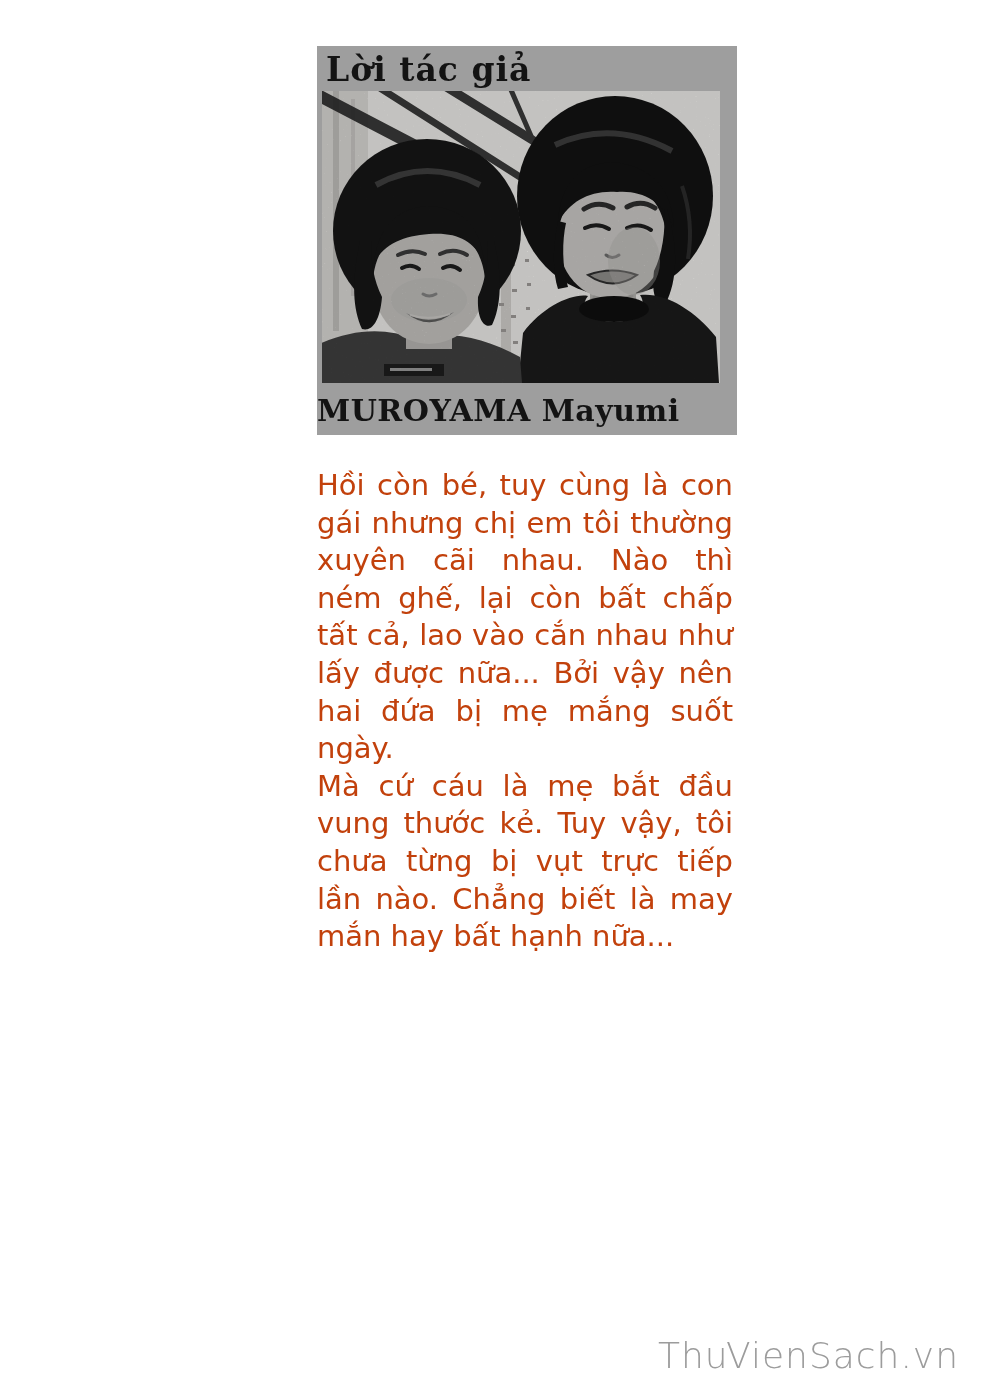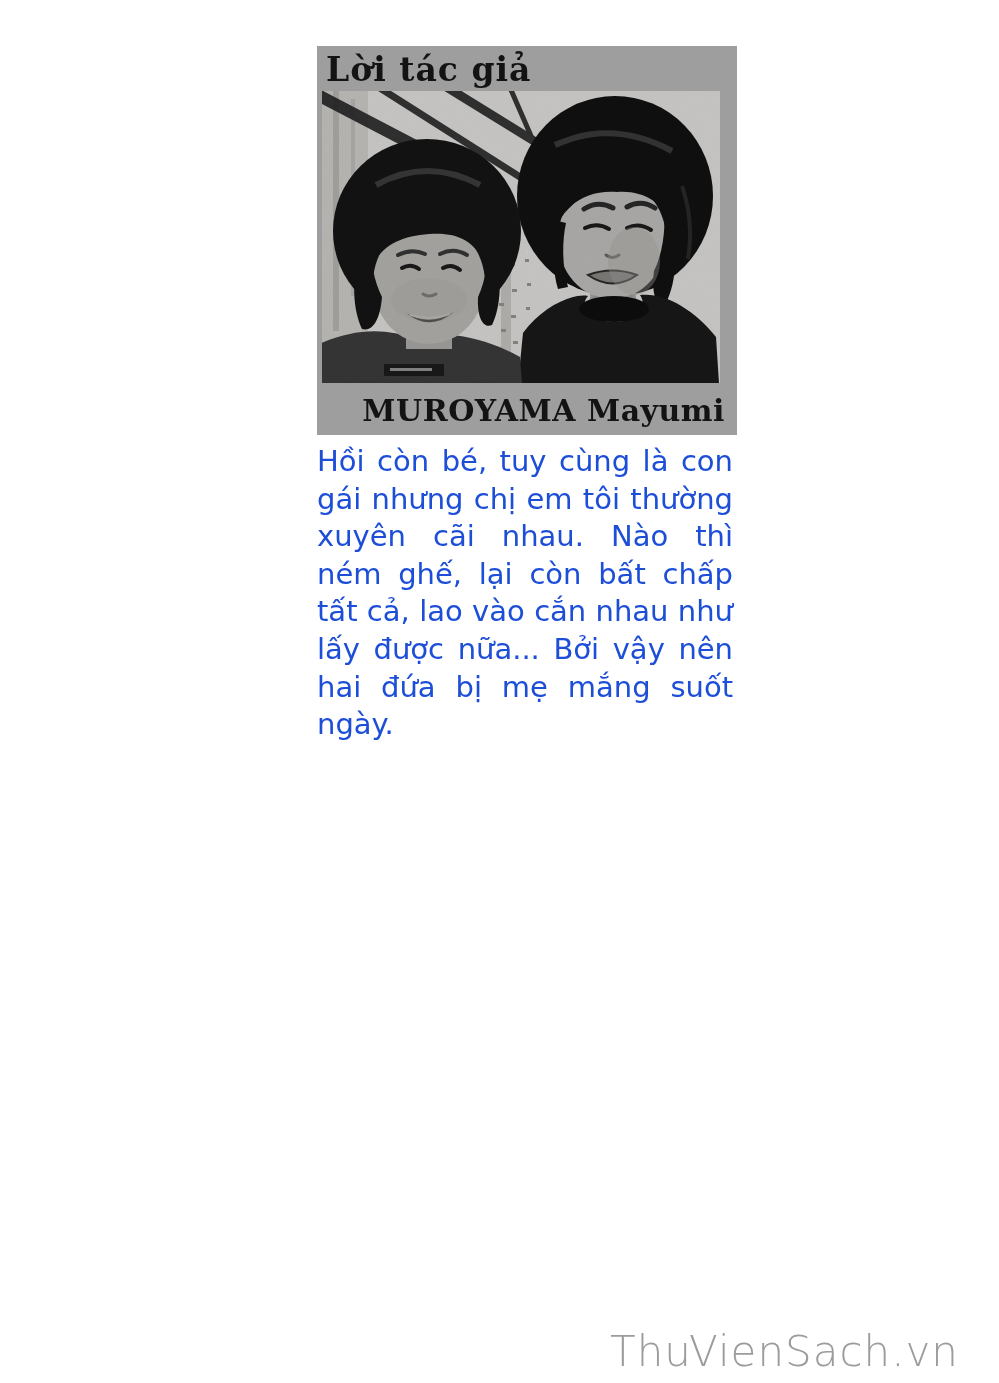--- a/index.html
+++ b/index.html
@@ -28,42 +28,42 @@
   }
   .photo-frame {
     position: absolute; left: 5px; top: 45px;
     width: 398px; height: 292px;
     background: #e9e8e5; overflow: hidden;
   }
   .photo-frame svg { display: block; }
   .box-caption {
     position: absolute; left: 0; right: 12px; top: 341px;
     height: 48px; line-height: 48px;
-    text-align: right;
+    text-align: left;
     font-family: "DejaVu Serif", serif;
     font-weight: 700; font-size: 30px;
     color: #131313; letter-spacing: 0.5px;
     white-space: nowrap;
   }
 
   
   .body-text {
-    position: absolute; left: 317px; top: 443px;
+    position: absolute; left: 317px; top: 467px;
     width: 416px;
     font-size: 29px; line-height: 37.6px;
-    color: #1d4ed8;
+    color: #c2410c;
     text-align: justify;
   }
   .body-text p { margin: 0; padding: 0; }
 
   
   .watermark {
     position: absolute; right: 40px; bottom: 7px;
     font-family: "DejaVu Sans", sans-serif;
-    font-weight: 300; font-size: 42px;
+    font-weight: 300; font-size: 36px;
     color: #9c9c9c; letter-spacing: 1px;
     white-space: nowrap;
   }
 </style>
 </head>
 <body>
 
 <div class="page">
 
   <section class="author-box">
@@ -167,17 +167,18 @@
 
         <rect width="398" height="292" filter="url(#grain)" opacity="0.16"></rect>
       </svg>
     </div>
 
     <div class="box-caption">MUROYAMA Mayumi</div>
   </section>
 
   <div class="body-text">
     <p>Hồi còn bé, tuy cùng là con gái nhưng chị em tôi thường xuyên cãi nhau. Nào thì ném ghế, lại còn bất chấp tất cả, lao vào cắn nhau như lấy được nữa... Bởi vậy nên hai đứa bị mẹ mắng suốt ngày.</p>
+    <p>Mà cứ cáu là mẹ bắt đầu vung thước kẻ. Tuy vậy, tôi chưa từng bị vụt trực tiếp lần nào. Chẳng biết là may mắn hay bất hạnh nữa...</p>
   </div>
 
   <div class="watermark">ThuVienSach.vn</div>
 
 </div>
 
 </body></html>

